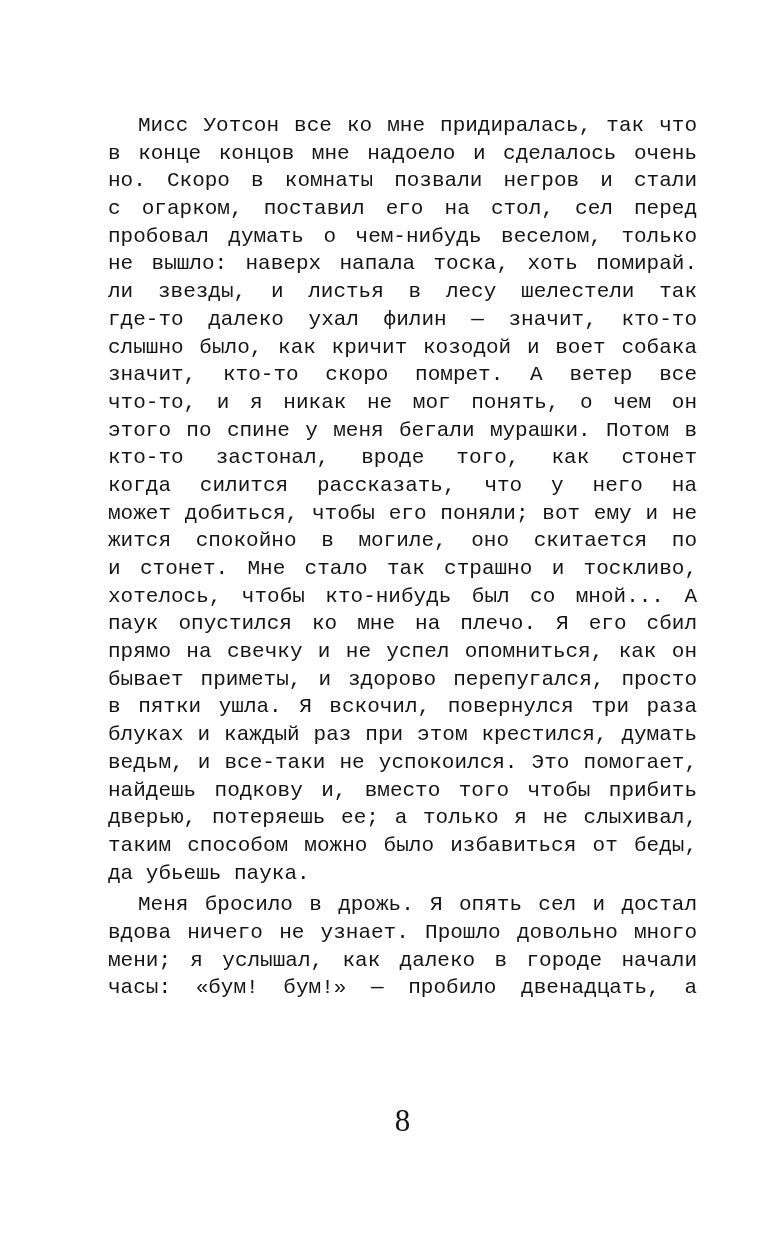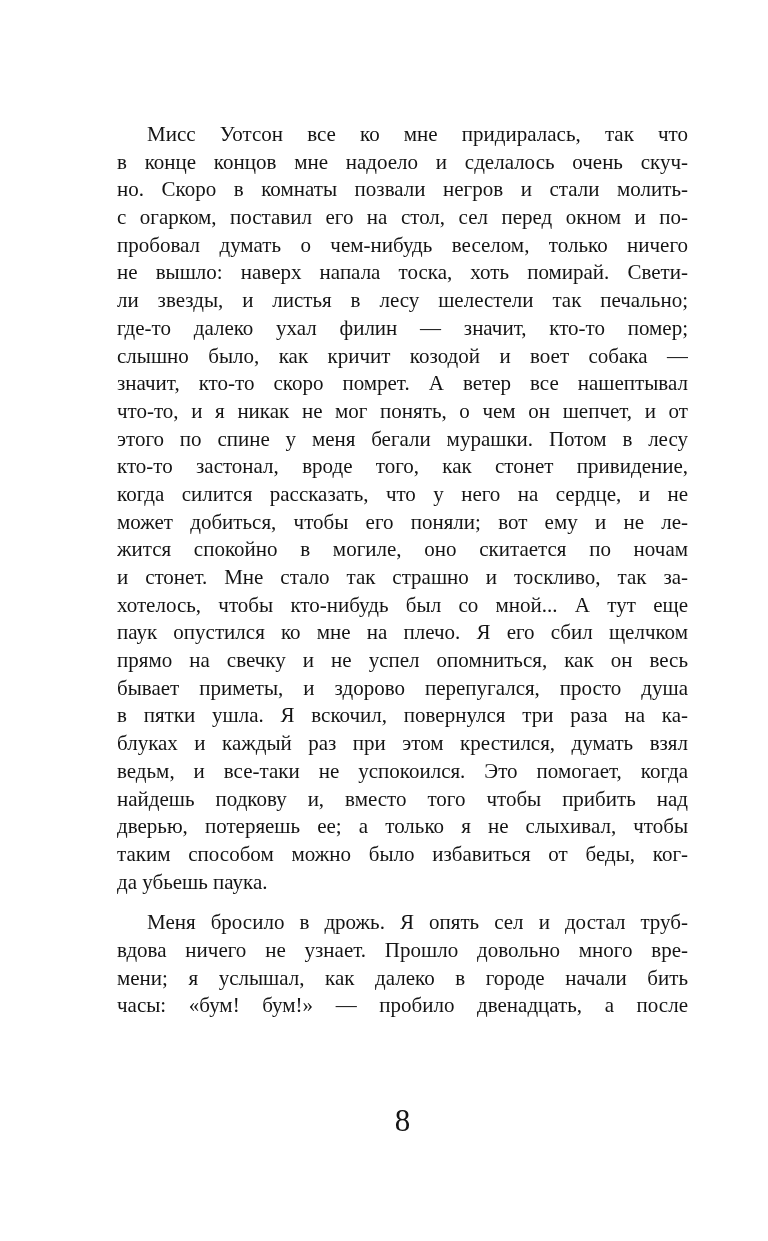--- a/index.html
+++ b/index.html
@@ -17,22 +17,23 @@
   }
   .text-block {
     position: absolute;
     left: 104px;
     top: 108px;
     width: 597px;
     color: #141414;
     font-size: 21px;
   }
   .paragraph {
-    margin: 13px;
+    margin: 4px;
     padding: 0;
+    font-family: Liberation Mono, monospace;
   }
   .line {
     height: 27.7px;
     line-height: 27.7px;
     text-align: justify;
     text-align-last: justify;
     overflow: hidden;
   }
   .line.first {
     text-indent: 30px;

